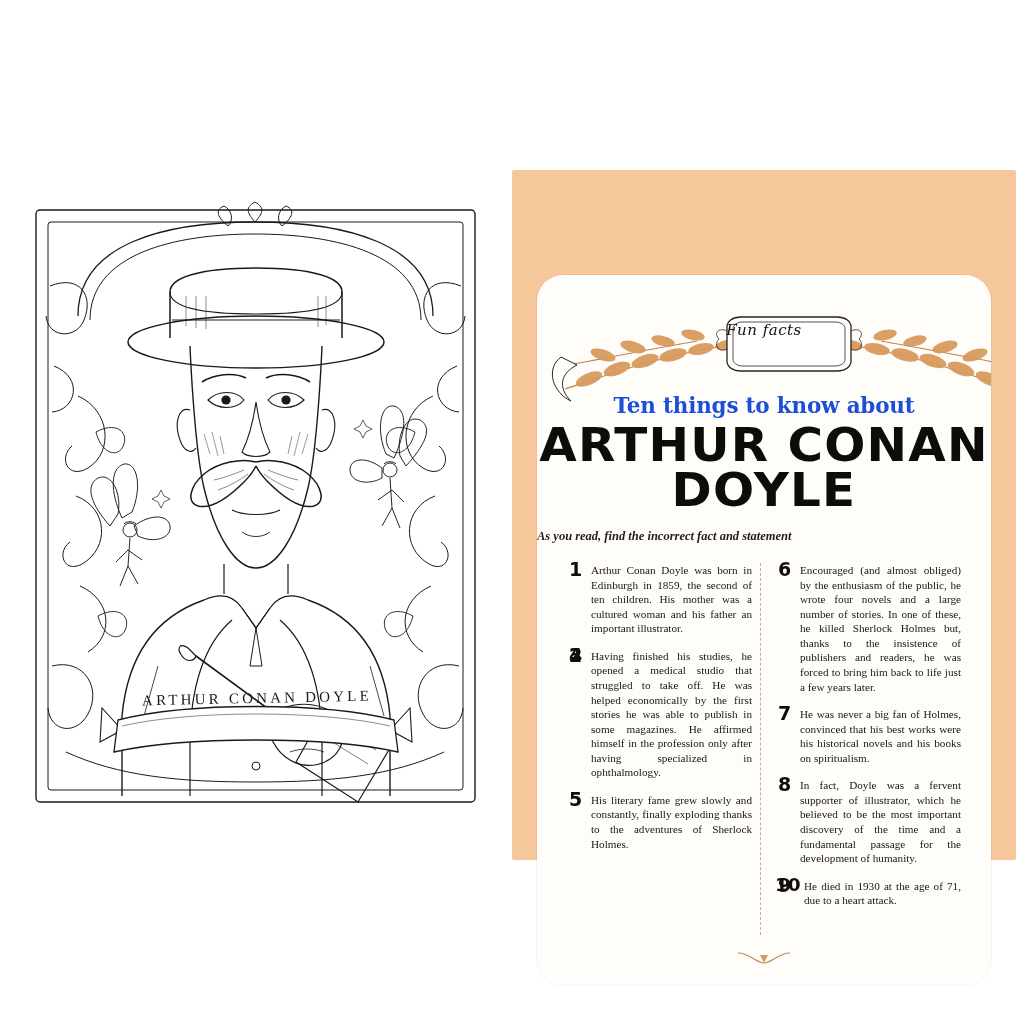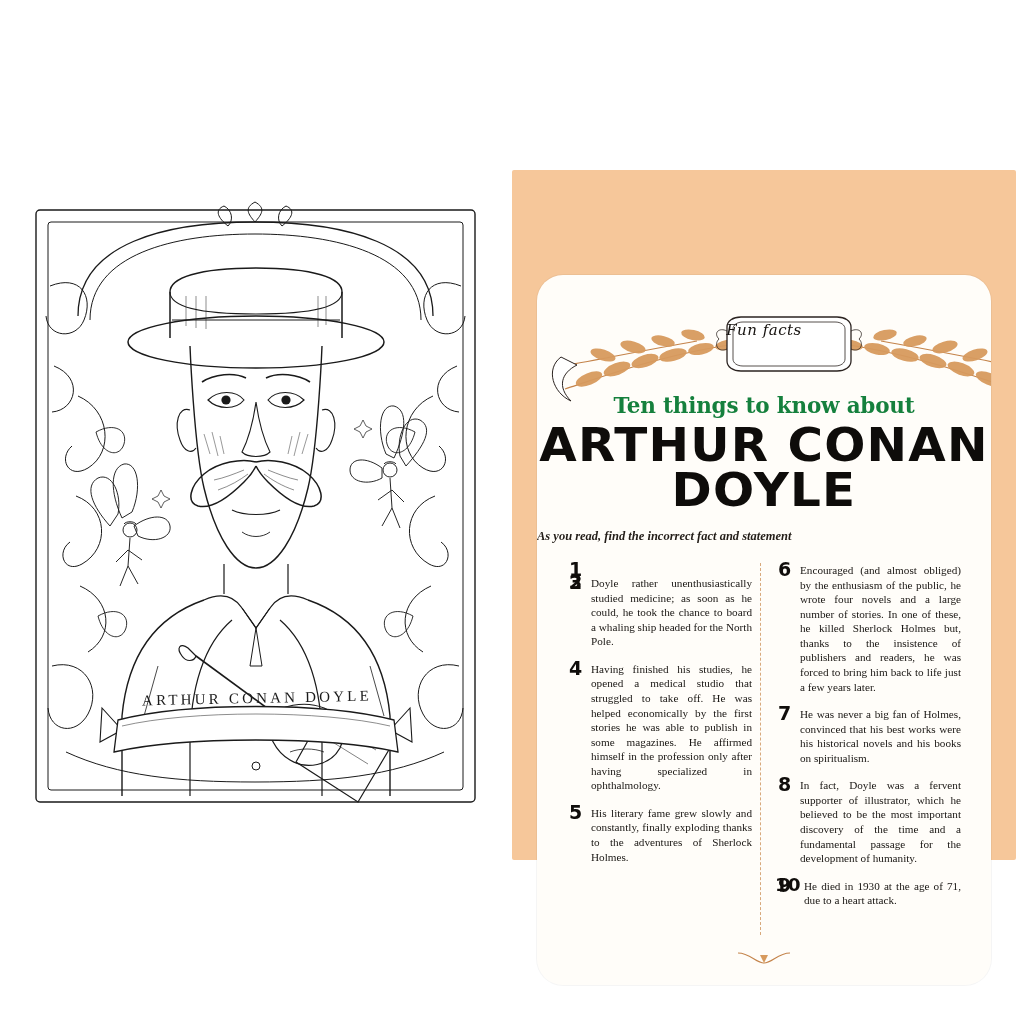--- a/index.html
+++ b/index.html
@@ -101,21 +101,21 @@
   .eyebrow {
     position: absolute;
     left: 0;
     right: 0;
     top: 118px;
     text-align: center;
     font-family: "DejaVu Serif", serif;
     font-weight: bold;
     font-size: 21.5px;
     letter-spacing: -0.2px;
-    color: #15803d;
+    color: #1d4ed8;
   }
   .headline {
     position: absolute;
     left: 0;
     right: 0;
     top: 148px;
     text-align: center;
     font-family: "DejaVu Sans", sans-serif;
     font-weight: bold;
     font-size: 47px;
@@ -382,27 +382,27 @@
 
       <div class="subhead">As you read, find the incorrect fact and statement</div>
 
       <div class="divider"></div>
 
       <div class="columns">
         <div class="col">
 
           <div class="fact">
             <span class="num">1</span>
+            <span>Arthur Conan Doyle was born in Edinburgh in 1859, the second of ten children. His mother was a cultured woman and his father an important illustrator.</span>
           </div>
           <div class="fact">
             <span class="num">2</span>
           </div>
           <div class="fact">
             <span class="num">3</span>
-            <span>Doyle rather unenthusiastically studied medicine; as soon as he could, he took the chance to board a whaling ship headed for the North Pole.</span>
           </div>
           <div class="fact">
             <span class="num">4</span>
             <span>Having finished his studies, he opened a medical studio that struggled to take off. He was helped economically by the first stories he was able to publish in some magazines. He affirmed himself in the profession only after having specialized in ophthalmology.</span>
           </div>
           <div class="fact">
             <span class="num">5</span>
             <span>His literary fame grew slowly and constantly, finally exploding thanks to the adventures of Sherlock Holmes.</span>
           </div>
 

